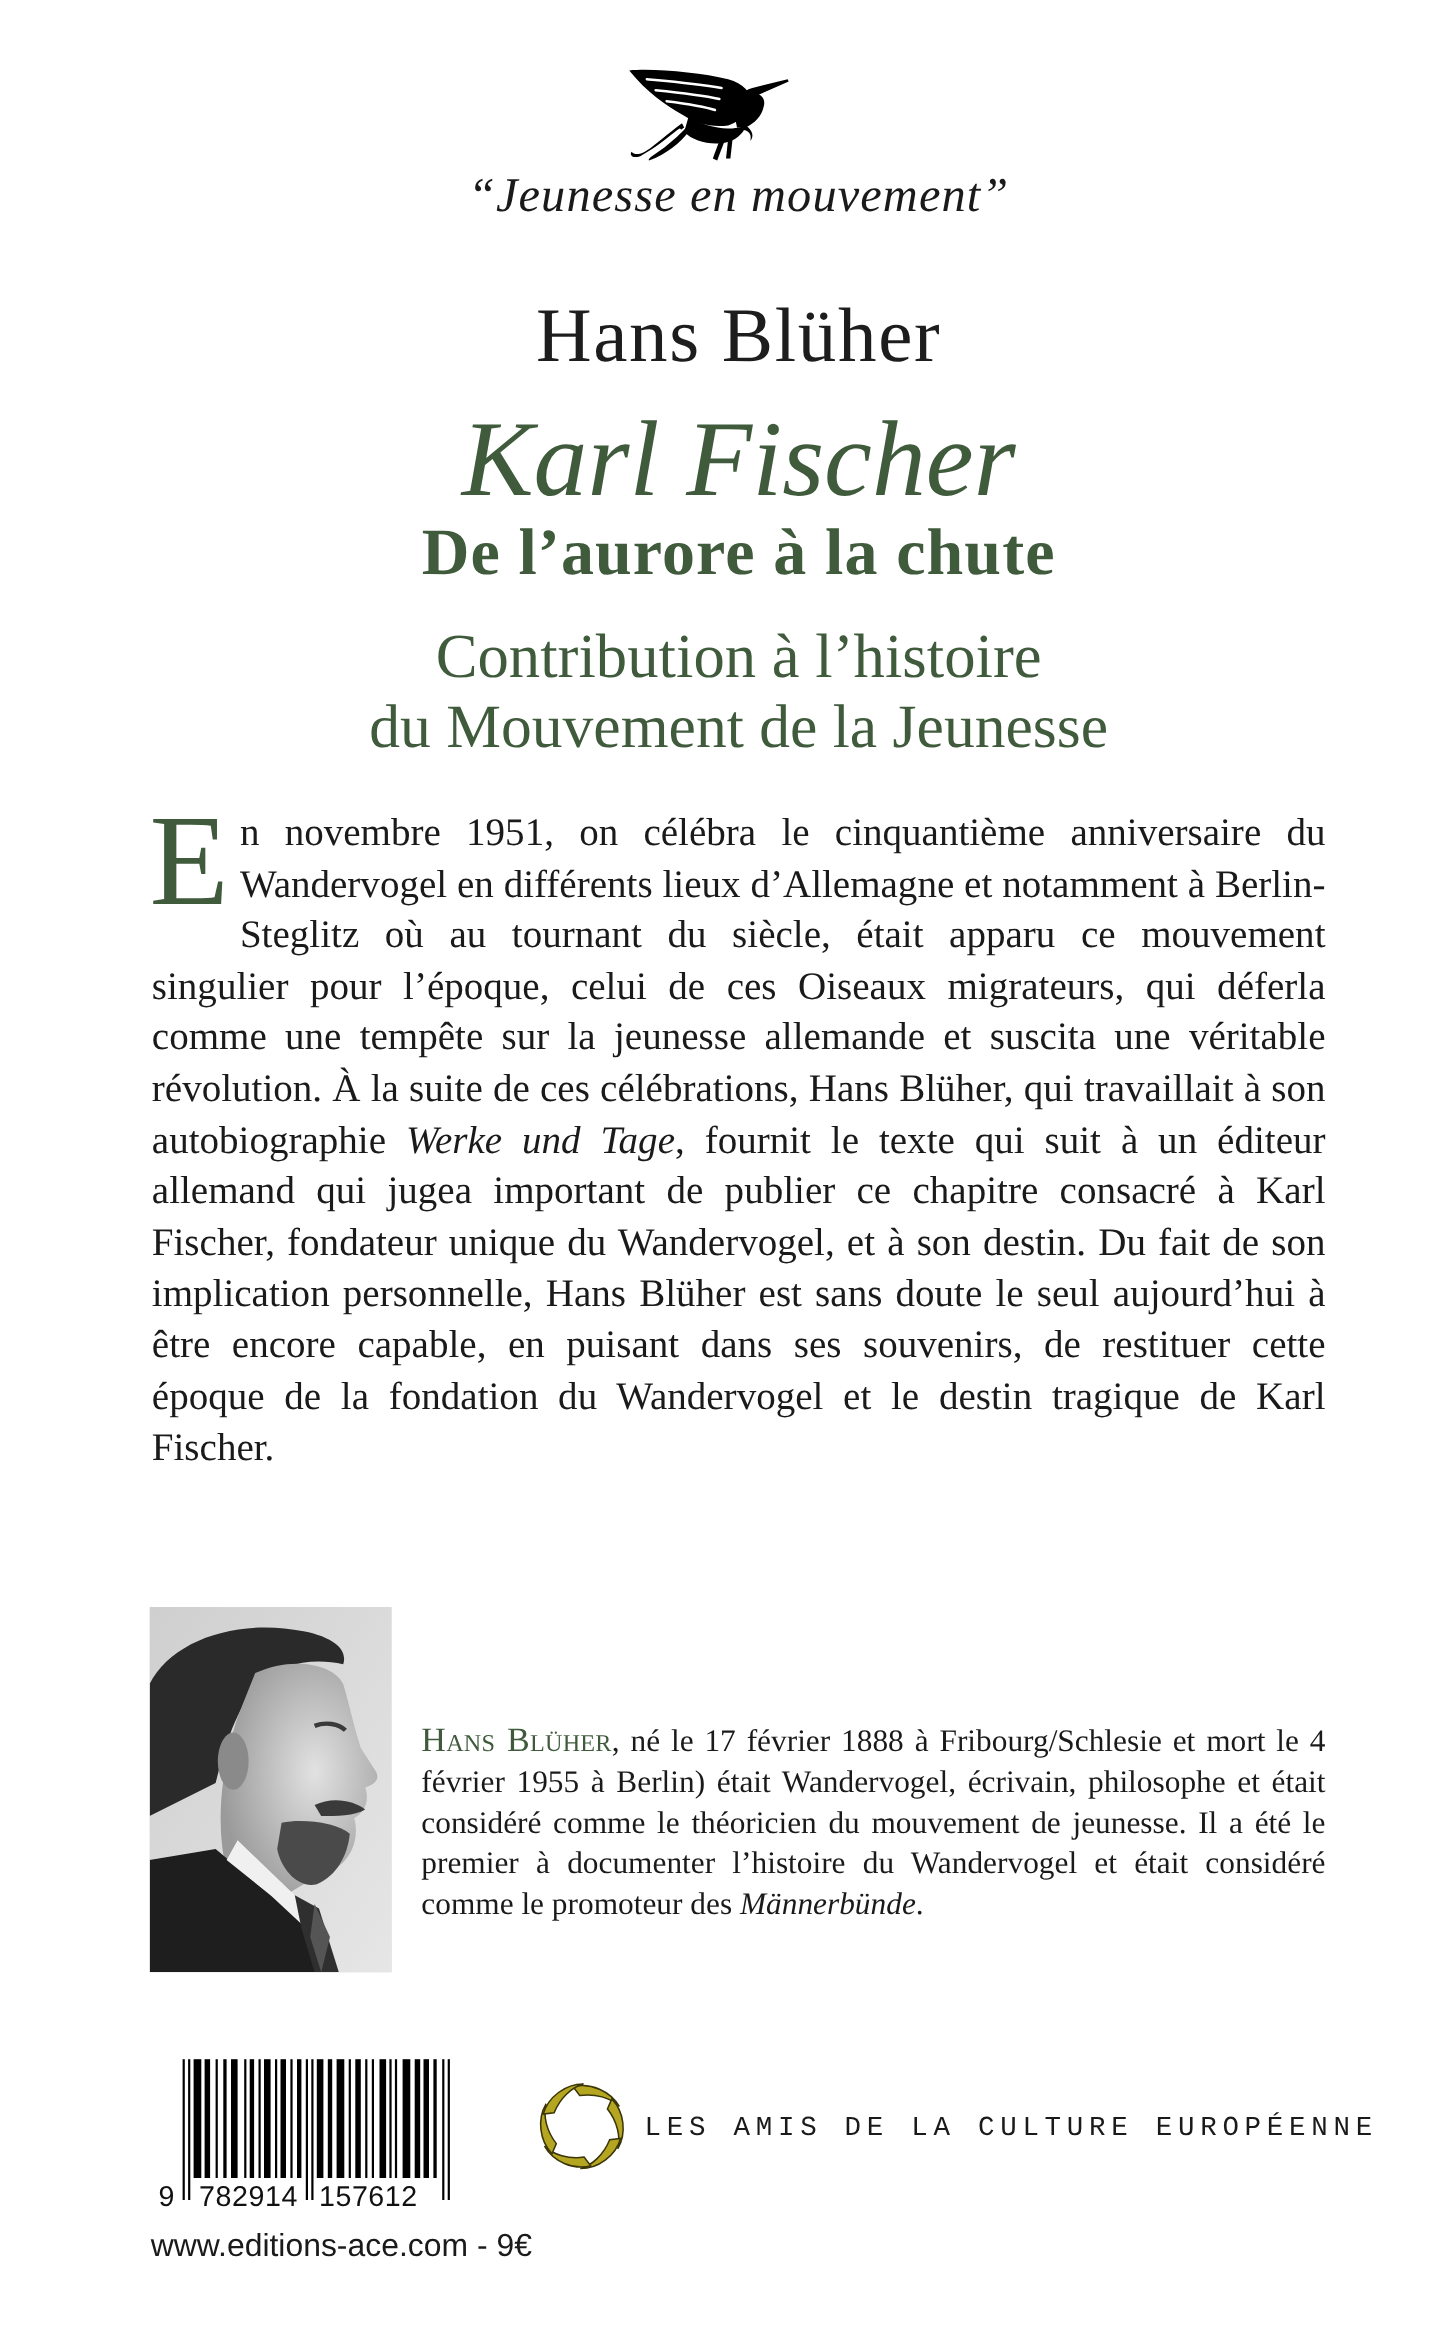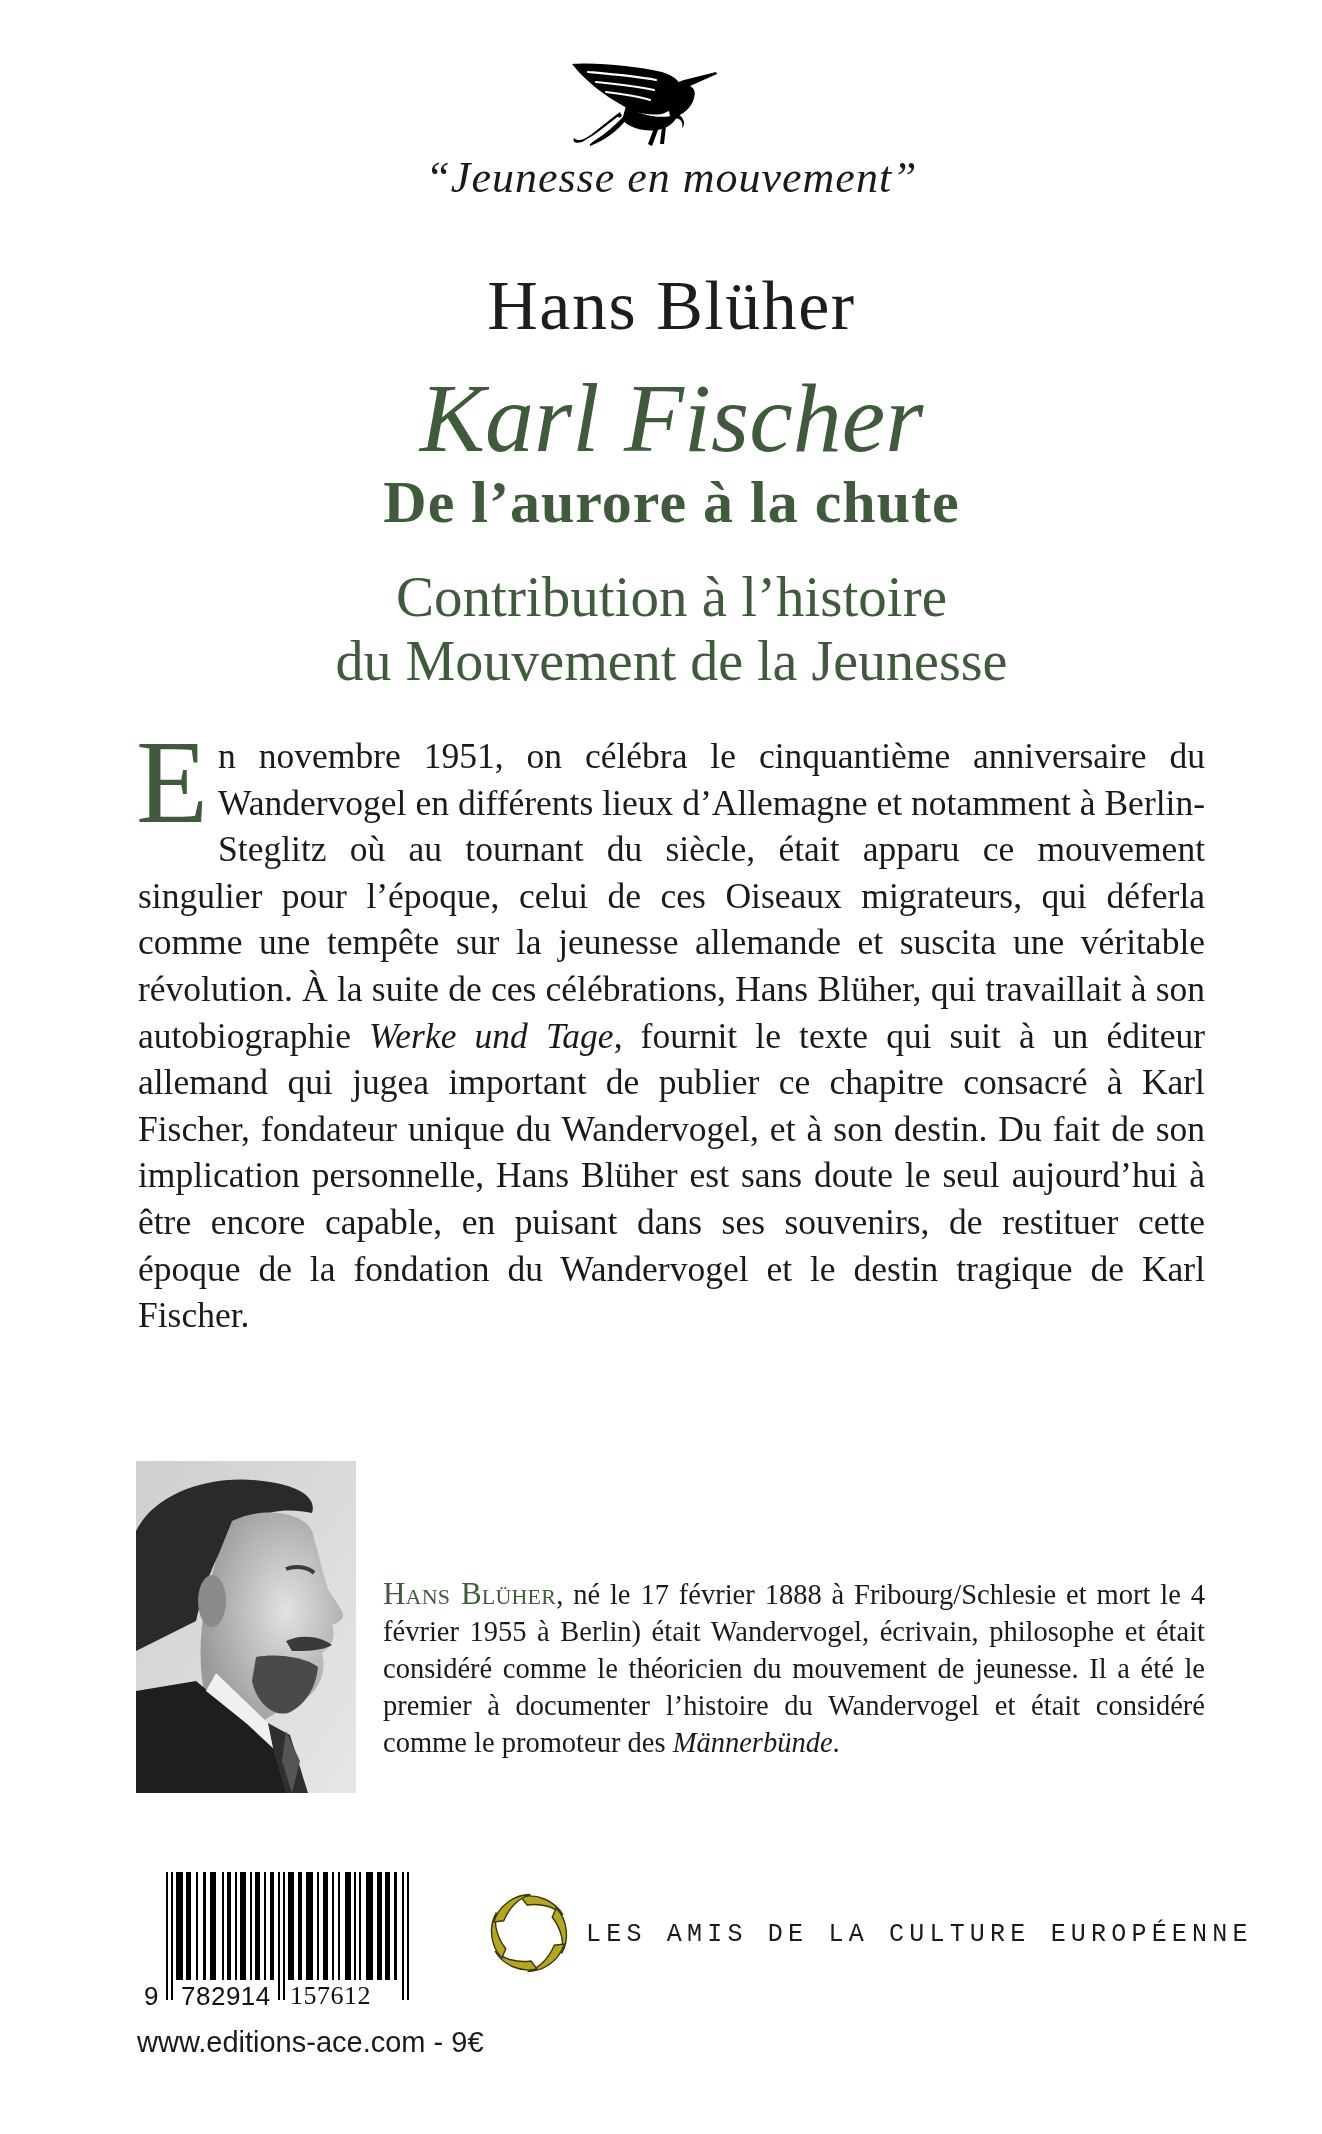--- a/index.html
+++ b/index.html
@@ -24,21 +24,21 @@
 
     #body { left: 138px; width: 1067px; top: 733px; font-size: 35.5px; line-height: 46.6px;
             text-align: justify; hyphens: manual; color: #1a1a1a; }
     #body .dropcap { float: left; font-size: 118px; line-height: 84px; height: 88px;
                      margin: 8px 10px 0 -2px; color: #3f5b3c; }
     #body em { font-style: italic; }
 
     #photo { left: 136px; top: 1461px; width: 220px; height: 332px; overflow: hidden; background: #d9d9d9; }
 
     #bio { left: 383px; width: 822px; top: 1563px; font-size: 28.5px; line-height: 37px;
-           text-align: justify; color: #1a1a1a; margin-top: 12px; }
+           text-align: justify; color: #1a1a1a; }
     #bio .sc-name { color: #3f5b3c; font-variant: small-caps; font-size: 31px; letter-spacing: 0.2px; }
     #bio em { font-style: italic; }
 
     #barcode { left: 140px; top: 1870px; width: 300px; height: 142px; }
     #isbn-digits { left: 140px; top: 1982px; width: 300px; height: 30px; }
     .isbn { position: absolute; font-family: "Liberation Sans", sans-serif; font-size: 26px; line-height: 28px; color: #111; background: #fff; }
 
     #url { left: 137px; top: 2025px; font-family: "Liberation Sans", sans-serif; font-size: 29px;
            line-height: 34px; color: #1a1a1a; text-align: right; }
 
@@ -163,21 +163,21 @@
       <rect x="254" y="2" width="3" height="108"></rect>
 
       <rect x="262" y="2" width="2" height="128"></rect>
       <rect x="267" y="2" width="2" height="128"></rect>
     </g>
   </svg>
 </div>
 <div id="isbn-digits" class="abs">
   <span class="isbn" style="left:4px;top:0;">9</span>
   <span class="isbn" style="left:41px;top:0;letter-spacing:0.5px;">782914</span>
-  <span class="isbn" style="left:150px;top:0;letter-spacing:0.5px;font-family:Liberation Serif, serif;">157612</span>
+  <span class="isbn" style="left:150px;top:0;letter-spacing:0.5px;">157612</span>
 </div>
 
 <div id="url" class="abs">www.editions-ace.com - 9€</div>
 
 <div id="pub-logo" class="abs">
   <svg viewBox="0 0 86 90" width="86" height="90">
     <g transform="translate(43,45)">
       <g id="blade" fill="#b5a622" stroke="#3b3608" stroke-width="1.4">
         <path d="M-8,-36 C8,-40 26,-32 34,-18 C26,-26 12,-30 -2,-28 Z"></path>
       </g>

